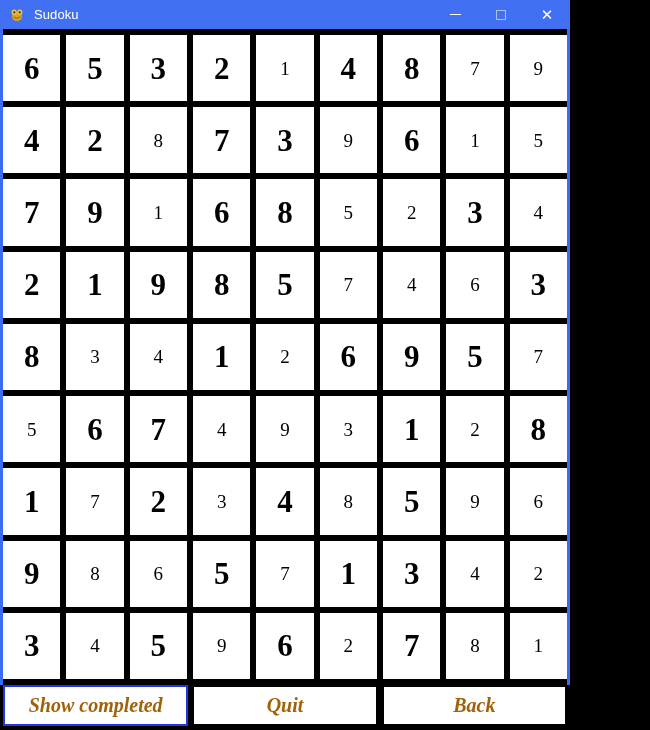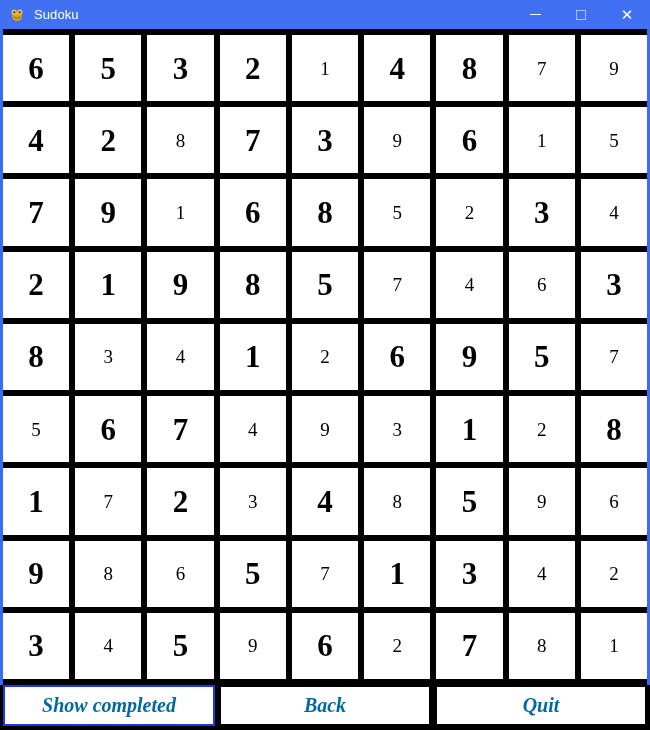--- a/index.html
+++ b/index.html
@@ -3,21 +3,21 @@
 <meta charset="utf-8">
 <style>
   * { box-sizing: border-box; margin: 0; padding: 0; }
   html, body {
     width: 650px; height: 730px;
     overflow: hidden;
     background: #000;
     font-family: "Liberation Sans", sans-serif;
   }
   .window {
-    width: 650px; height: 730px;
+    width: 570px; height: 730px;
     background: #3a6bf5;
     display: flex;
     flex-direction: column;
   }
   
   .titlebar {
     height: 29px;
     background: #4270f3;
     display: flex;
     align-items: center;
@@ -113,21 +113,21 @@
     background: #ffffff;
     border: 2px solid #000000;
     flex: 1 1 0;
     display: flex;
     align-items: center;
     justify-content: center;
     font-family: "Liberation Serif", "DejaVu Serif", serif;
     font-style: italic;
     font-weight: bold;
     font-size: 20px;
-    color: #0369a1;
+    color: #a16207;
     overflow: hidden;
     white-space: nowrap;
     cursor: default;
   }
   .btn.focused {
     border: 2px solid #1f36e8;
   }
   .btn.regular-weight {
     font-weight: normal;
   }
@@ -243,17 +243,17 @@
         <div class="cell bold">6</div>
         <div class="cell thin">2</div>
         <div class="cell bold">7</div>
         <div class="cell thin">8</div>
         <div class="cell thin">1</div>
       </div>
   </div>
 
   <div class="buttonbar" id="buttonbar">
       <div class="btn focused">Show completed</div>
+      <div class="btn">Quit</div>
       <div class="btn">Back</div>
-      <div class="btn">Quit</div>
     </div>
 
 </div>
 
 </body></html>

